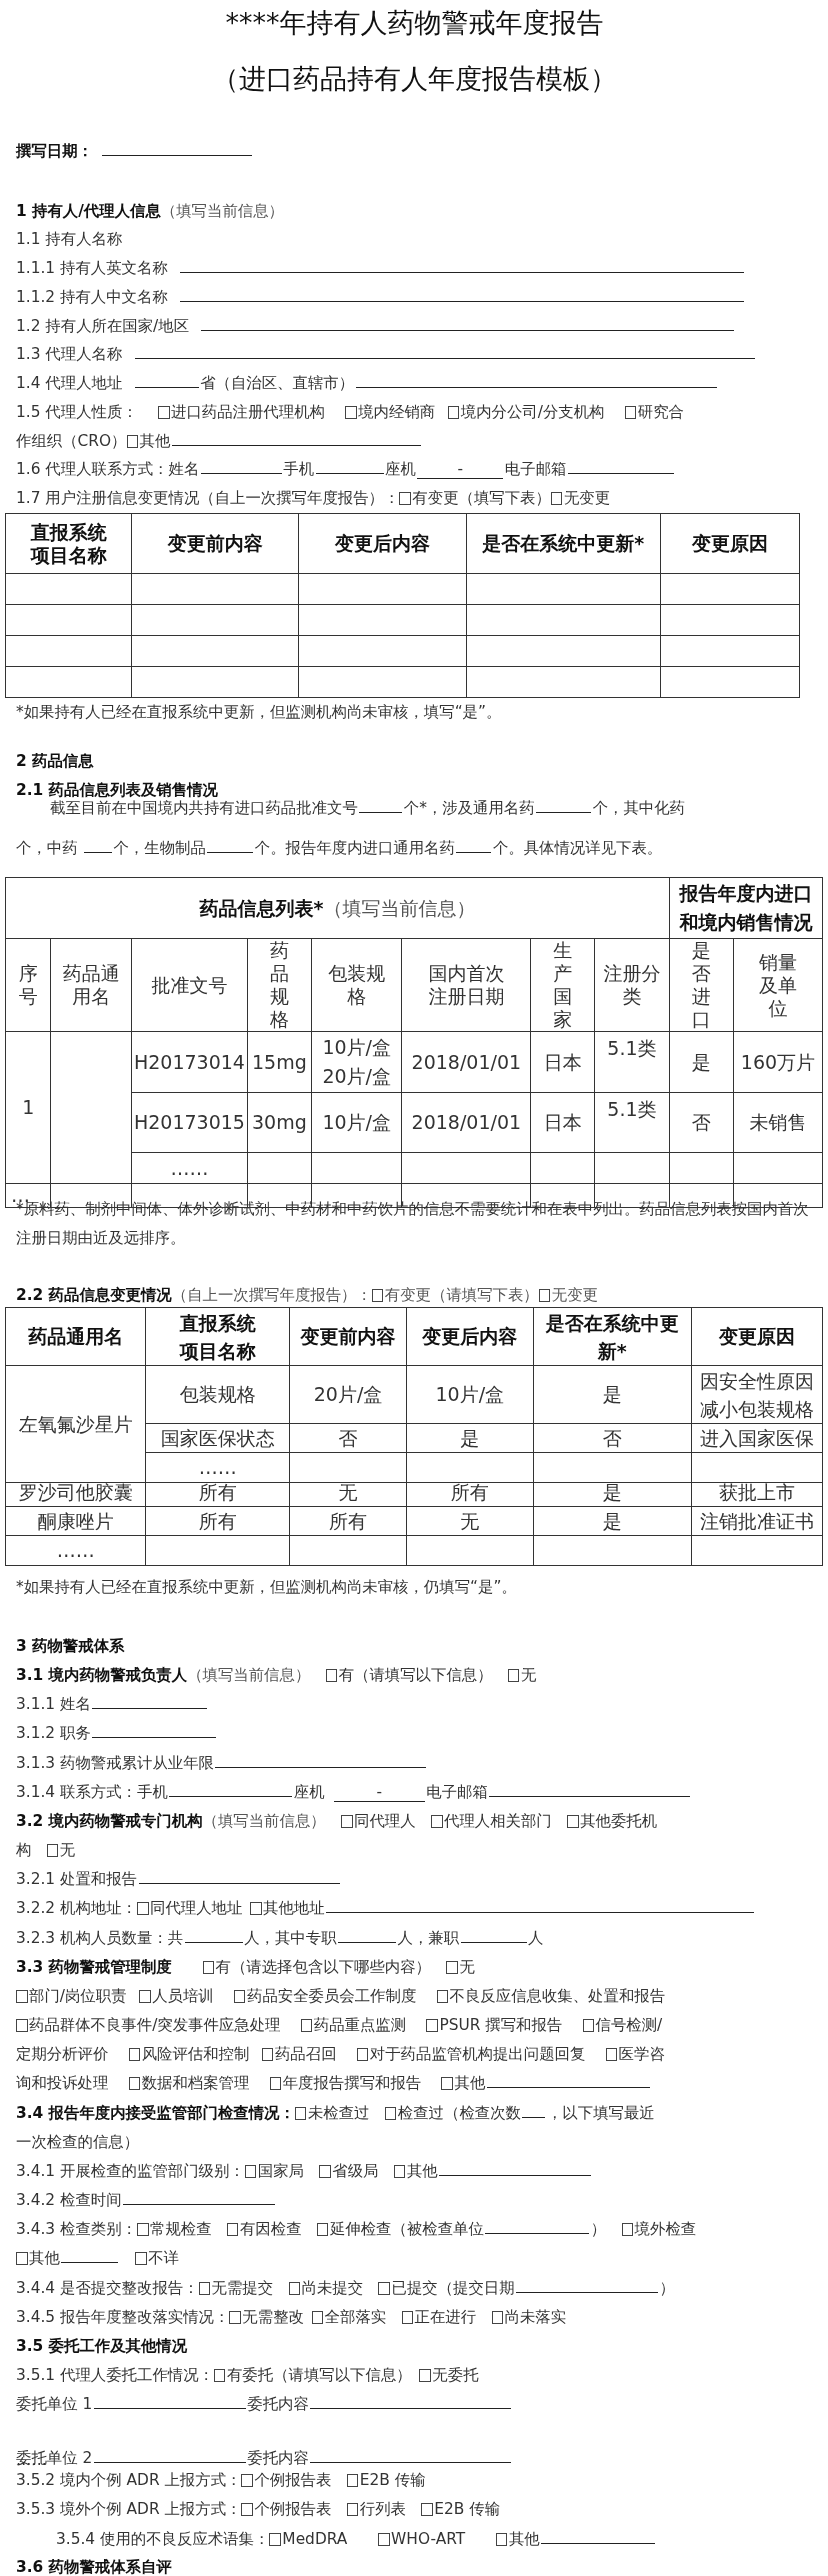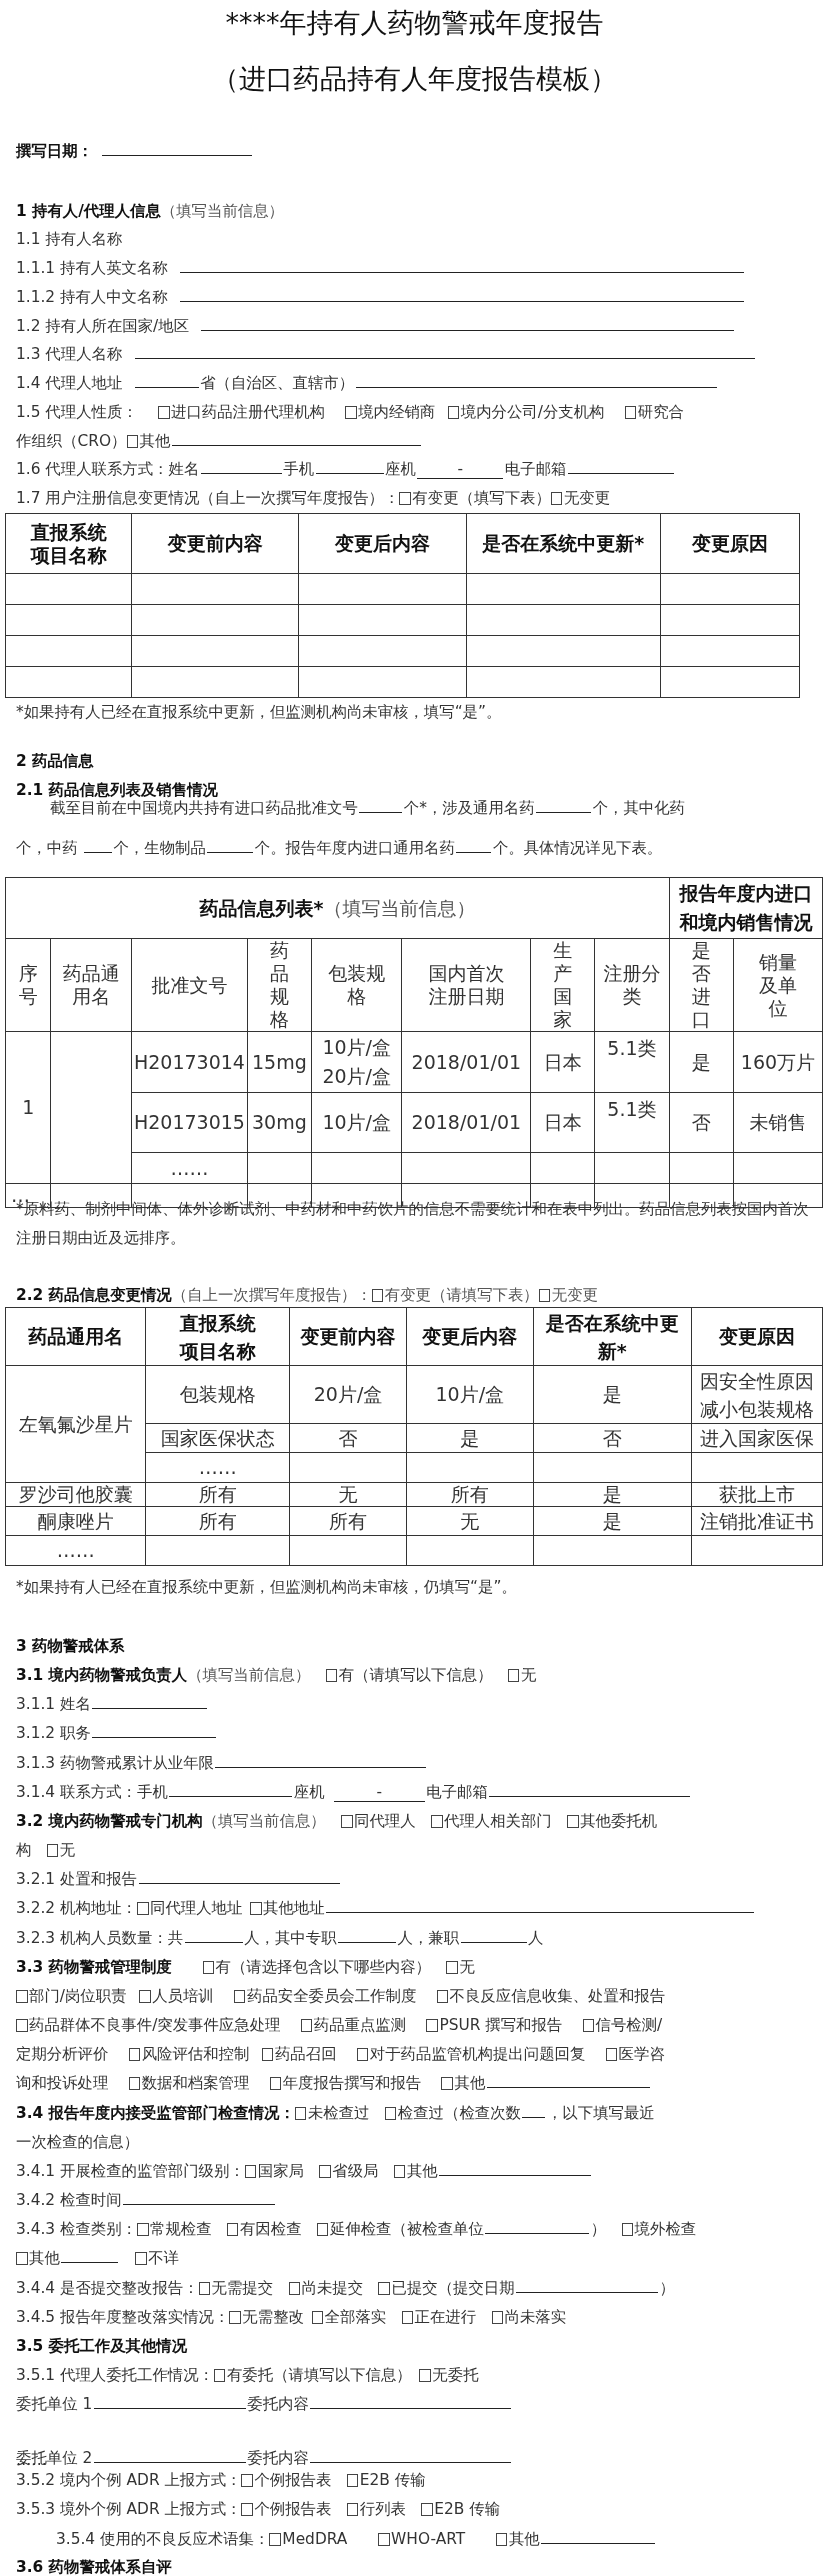--- a/index.html
+++ b/index.html
@@ -240,21 +240,21 @@
       <td>否</td>
       <td>进入国家医保</td>
     </tr>
     <tr style="height:30px;">
       <td>……</td>
       <td></td>
           <td></td>
           <td></td>
           <td></td>
     </tr>
-    <tr style="height:22px;">
+    <tr style="height:22px;font-family:Liberation Mono, monospace;">
       <td>罗沙司他胶囊</td>
       <td>所有</td>
       <td>无</td>
       <td>所有</td>
       <td>是</td>
       <td>获批上市</td>
     </tr>
     <tr style="height:29px;">
       <td>酮康唑片</td>
       <td>所有</td>

